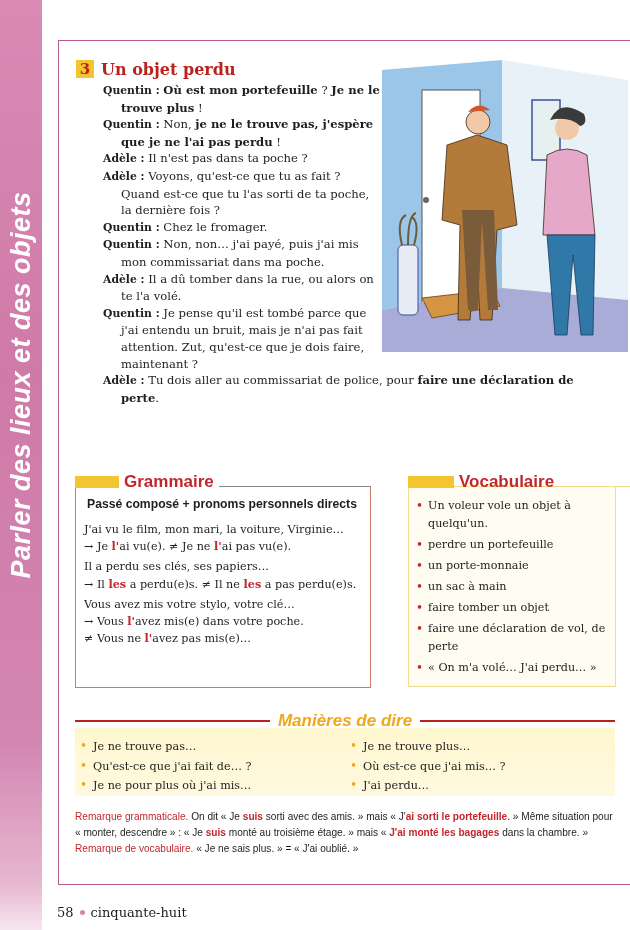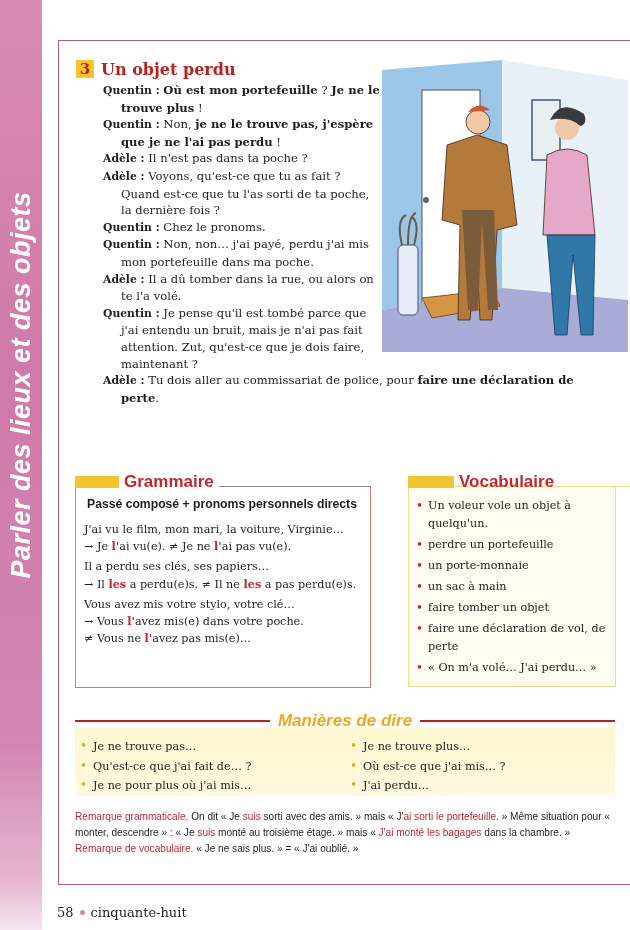--- a/index.html
+++ b/index.html
@@ -76,21 +76,21 @@
   .man-text { font-family: "Liberation Sans", sans-serif; font-weight: bold; font-style: italic; font-size: 17px; color: #f0a818; padding: 0 8px; }
   .man-col { position: absolute; top: 737px; list-style: none; font-size: 11.2px; line-height: 19.5px; }
   .man-col li { position: relative; padding-left: 13px; }
   .man-col li::before { content: "•"; position: absolute; left: 0; color: #f0a818; font-size: 12px; }
   .man-col.left { left: 80px; }
   .man-col.right { left: 350px; }
 
   
   .remarks { position: absolute; left: 75px; top: 809px; width: 545px; font-family: "Liberation Sans", sans-serif; font-size: 10.1px; line-height: 15.8px; color: #1e1e1e; }
   .rem-label { color: #c1272d; }
-  .rem-red { color: #c1272d; font-weight: normal; }
+  .rem-red { color: #c1272d; font-weight: bold; }
 
   .page-foot { position: absolute; left: 57px; top: 905px; font-size: 13px; color: #1e1e1e; display: flex; align-items: center; gap: 6px; }
   .foot-dot { width: 5px; height: 5px; border-radius: 50%; background: #d586b0; display: inline-block; }
 </style>
 </head>
 <body>
 
 <div class="side-strip">
   <div class="side-title">Parler des lieux et des objets</div>
 </div>
@@ -100,22 +100,22 @@
 <div class="dialog">
   <div class="dialog-head">
     <span class="num-badge">3</span>
     <span class="dialog-title">Un objet perdu</span>
   </div>
   <div class="lines" id="dialog-lines">
       <div class="line narrow"><span class="spk">Quentin :</span><span> </span><span class="b">Où est mon portefeuille</span><span> ? </span><span class="b">Je ne le trouve plus</span><span> !</span></div>
       <div class="line narrow"><span class="spk">Quentin :</span><span> Non, </span><span class="b">je ne le trouve pas, j'espère que je ne l'ai pas perdu</span><span> !</span></div>
       <div class="line narrow"><span class="spk">Adèle :</span><span> Il n'est pas dans ta poche ?</span></div>
       <div class="line narrow"><span class="spk">Adèle :</span><span> Voyons, qu'est-ce que tu as fait ? Quand est-ce que tu l'as sorti de ta poche, la dernière fois ?</span></div>
-      <div class="line narrow"><span class="spk">Quentin :</span><span> Chez le pronoms.</span></div>
-      <div class="line narrow"><span class="spk">Quentin :</span><span> Non, non… j'ai payé, perdu j'ai mis mon portefeuille dans ma poche.</span></div>
+      <div class="line narrow"><span class="spk">Quentin :</span><span> Chez le fromager.</span></div>
+      <div class="line narrow"><span class="spk">Quentin :</span><span> Non, non… j'ai payé, puis j'ai mis mon commissariat dans ma poche.</span></div>
       <div class="line narrow"><span class="spk">Adèle :</span><span> Il a dû tomber dans la rue, ou alors on te l'a volé.</span></div>
       <div class="line narrow"><span class="spk">Quentin :</span><span> Je pense qu'il est tombé parce que j'ai entendu un bruit, mais je n'ai pas fait attention. Zut, qu'est-ce que je dois faire, maintenant ?</span></div>
       <div class="line"><span class="spk">Adèle :</span><span> Tu dois aller au commissariat de police, pour </span><span class="b">faire une déclaration de perte</span><span>.</span></div>
     </div>
 </div>
 
 <svg class="illustration" viewBox="0 0 246 292">
   <rect x="0" y="0" width="246" height="292" fill="#ffffff"></rect>
   <polygon points="0,10 120,0 120,230 0,250" fill="#9cc6e8"></polygon>
   <polygon points="120,0 246,20 246,240 120,230" fill="#e8f1f8"></polygon>

